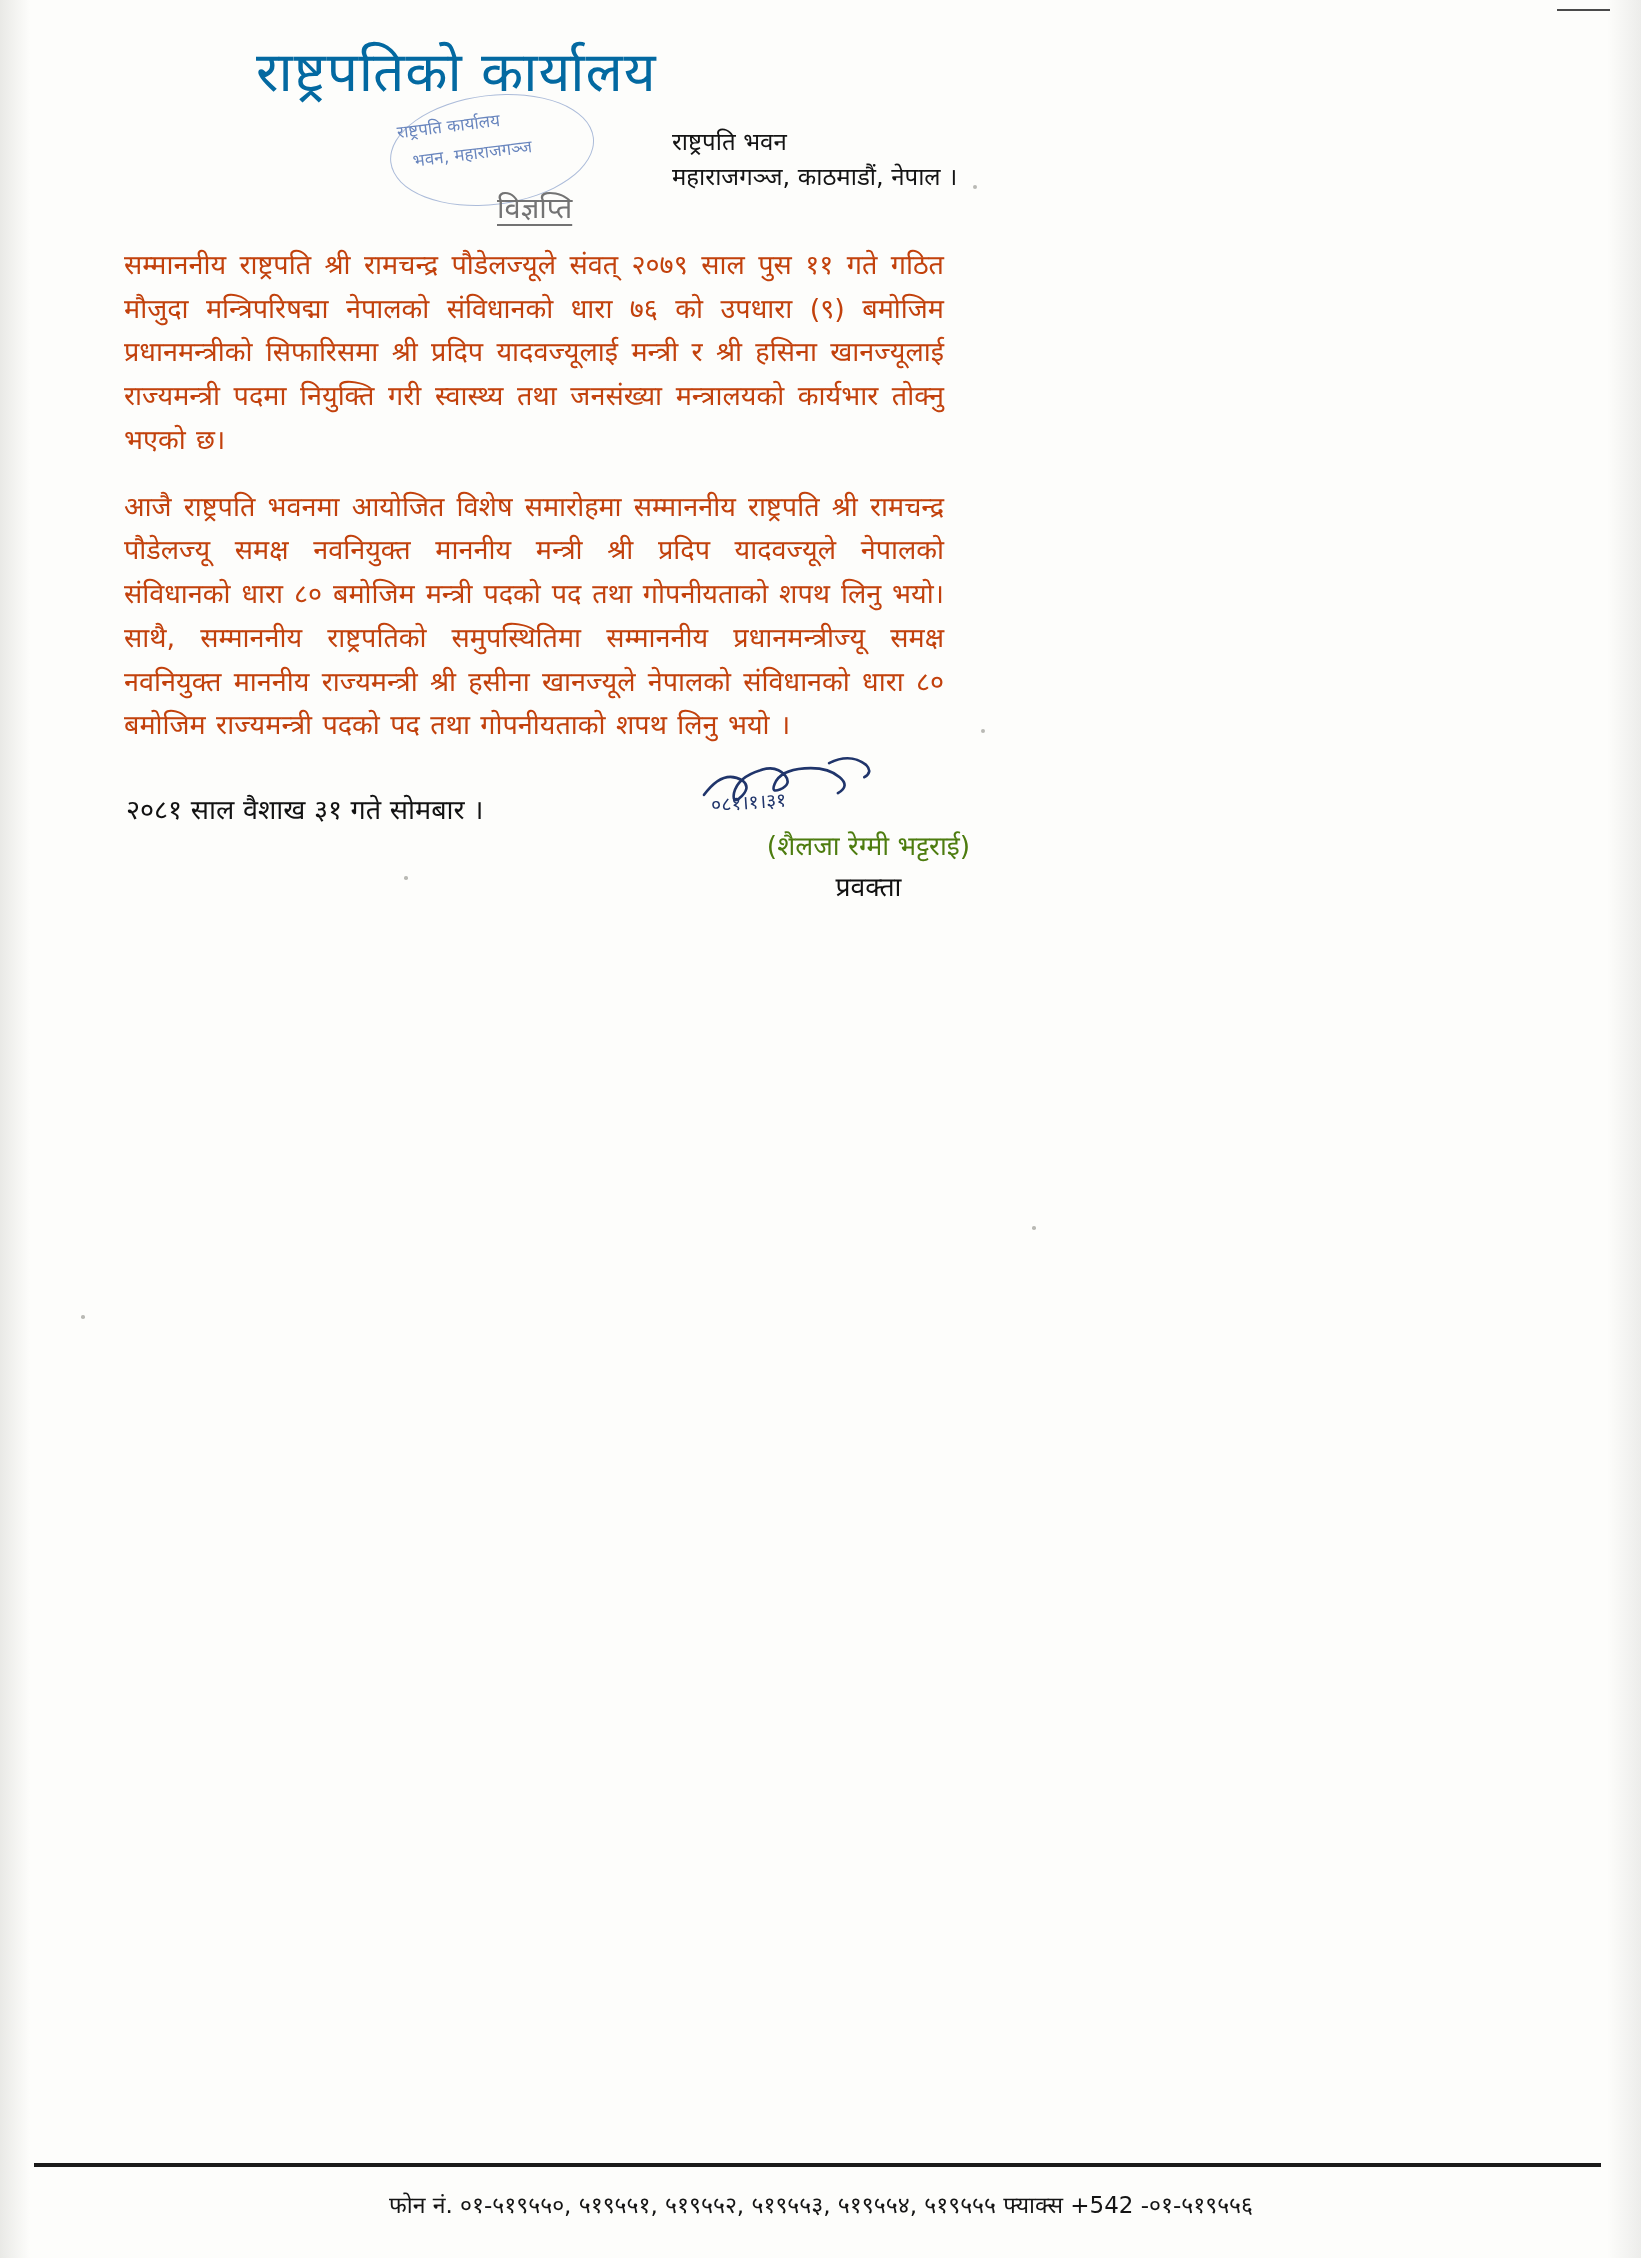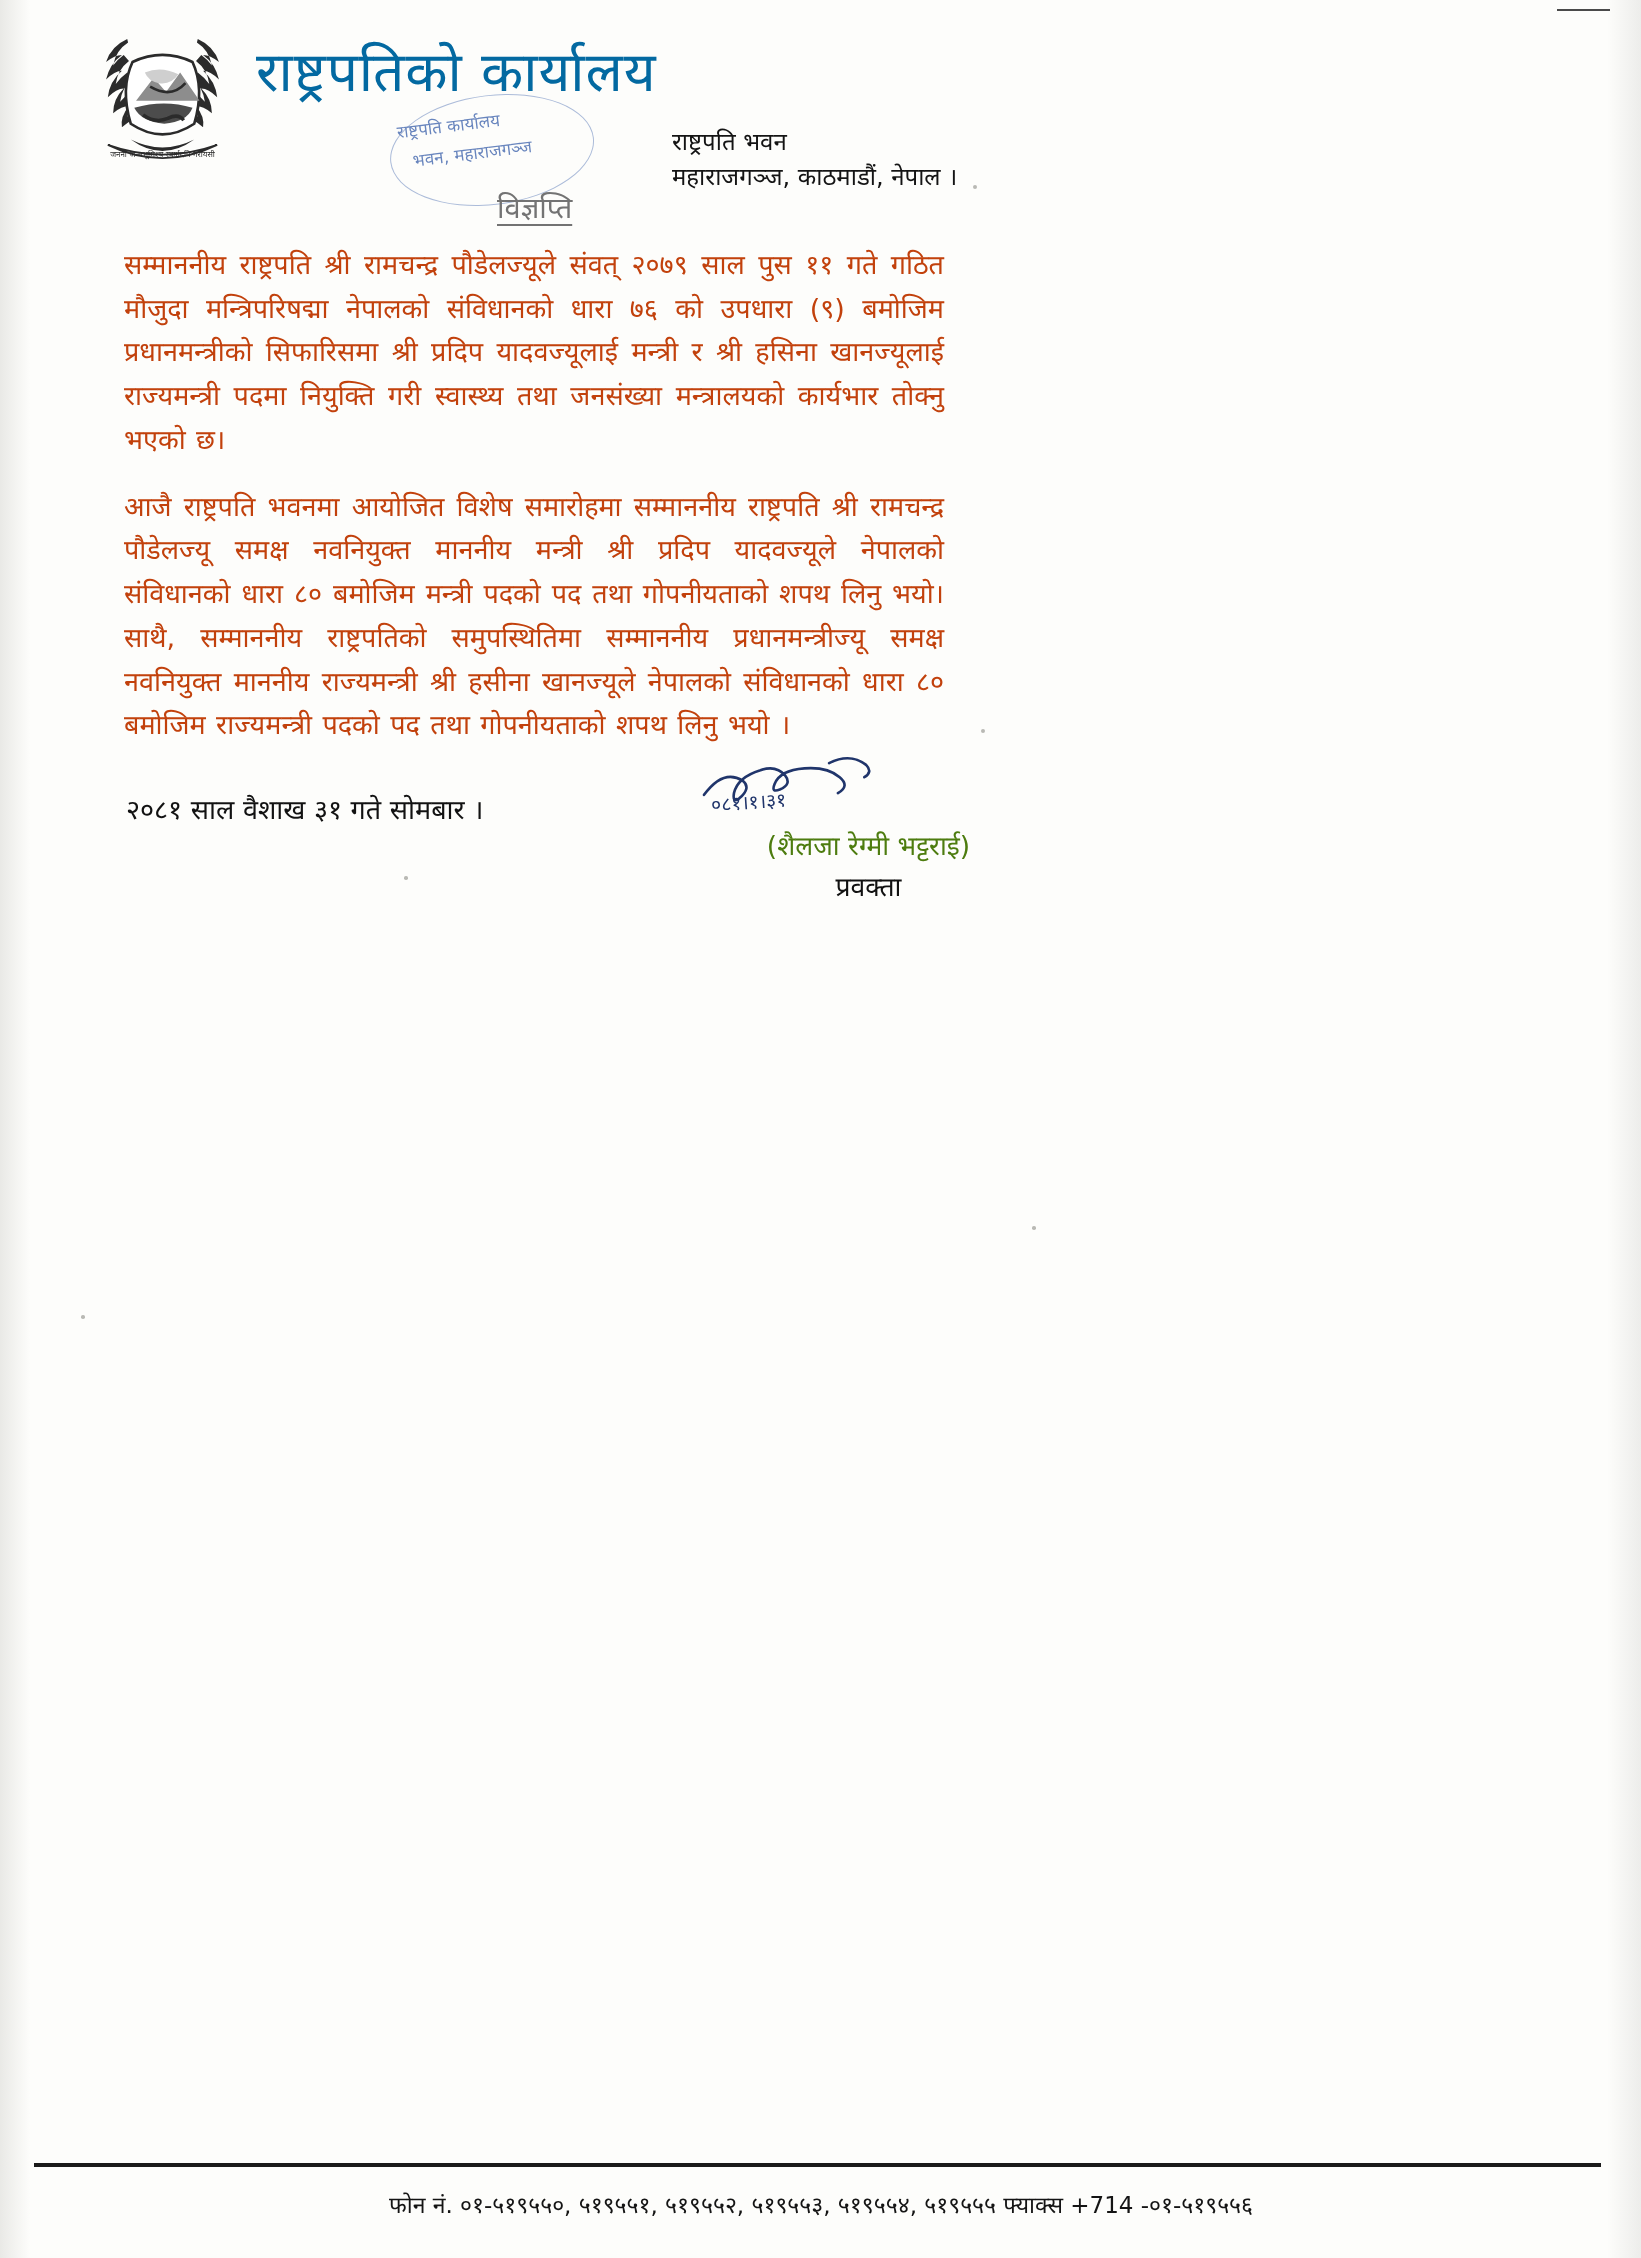--- a/index.html
+++ b/index.html
@@ -191,44 +191,20 @@
 </style>
 </head>
 <body>
 
 <div class="page">
 
   <div class="scan-edge-left"></div>
   <div class="scan-edge-right"></div>
   <div class="top-tick"></div>
 
-  <div class="emblem">
-    <svg width="187" height="159" viewBox="0 0 212 180" xmlns="http://www.w3.org/2000/svg">
-
-      <g fill="#2b2b2b">
-        <path d="M66 26 q-18 8 -24 26 q10 -8 18 -8 q-14 10 -18 28 q10 -10 18 -10 q-14 12 -16 30 q10 -10 18 -10 q-12 12 -12 28 q10 -8 18 -8 q-10 12 -8 24 q14 -12 26 -14 l-4 -8 q-10 4 -16 10 q2 -14 12 -22 l-6 -7 q-8 5 -14 12 q2 -16 14 -26 l-6 -7 q-8 6 -13 13 q2 -16 15 -26 l-6 -7 q-7 5 -12 12 q3 -17 17 -26z"></path>
-        <path d="M146 26 q18 8 24 26 q-10 -8 -18 -8 q14 10 18 28 q-10 -10 -18 -10 q14 12 16 30 q-10 -10 -18 -10 q12 12 12 28 q-10 -8 -18 -8 q10 12 8 24 q-14 -12 -26 -14 l4 -8 q10 4 16 10 q-2 -14 -12 -22 l6 -7 q8 5 14 12 q-2 -16 -14 -26 l6 -7 q8 6 13 13 q-2 -16 -15 -26 l6 -7 q7 5 12 12 q-3 -17 -17 -26z"></path>
-
-        <path d="M70 140 q36 18 72 0 q-36 26 -72 0z"></path>
-      </g>
-
-      <g>
-        <path d="M72 52 q34 -16 68 0 q14 30 2 70 q-36 24 -72 0 q-12 -40 2 -70z" fill="#ffffff" stroke="#2b2b2b" stroke-width="3"></path>
-        <path d="M76 96 l20 -26 l14 16 l16 -22 l22 32 z" fill="#8d8d8d"></path>
-        <path d="M74 104 q34 -10 66 0 q-6 16 -32 18 q-26 -2 -34 -18z" fill="#4c4c4c"></path>
-        <path d="M86 64 q18 -8 38 2 q-8 12 -22 10 q-12 -2 -16 -12z" fill="#cfcfcf"></path>
-        <path d="M92 80 q24 14 40 -4" fill="none" stroke="#2b2b2b" stroke-width="3"></path>
-
-        <path d="M84 112 q14 10 28 4 q12 -6 18 2" fill="none" stroke="#2b2b2b" stroke-width="4"></path>
-      </g>
-
-      <path d="M44 146 q62 22 124 0 q-62 30 -124 0z" fill="#ffffff" stroke="#2b2b2b" stroke-width="2"></path>
-      <text x="106" y="160" font-size="9" text-anchor="middle" fill="#2b2b2b" font-family="DejaVu Sans, sans-serif">जननी जन्मभूमिश्च स्वर्गादपि गरीयसी</text>
-    </svg>
-  </div>
 
   <div class="office-title">राष्ट्रपतिको कार्यालय</div>
 
   <div class="stamp">
     <div class="ring"></div>
     <div class="s1">राष्ट्रपति कार्यालय</div>
     <div class="s2">भवन, महाराजगञ्ज</div>
   </div>
 
   <div class="addr">
@@ -257,16 +233,16 @@
     <div class="sig-role">प्रवक्ता</div>
   </div>
 
   <div class="speck" style="left:973px; top:185px; width:4.4px; height:4.4px;"></div>
   <div class="speck" style="left:981px; top:729px; width:4.4px; height:4.4px;"></div>
   <div class="speck" style="left:404px; top:876px; width:3.5px; height:3.5px;"></div>
   <div class="speck" style="left:1032px; top:1226px; width:3.5px; height:3.5px;"></div>
   <div class="speck" style="left:81px; top:1315px; width:3.5px; height:3.5px;"></div>
 
   <div class="footer-rule"></div>
-  <div class="footer-text">फोन नं. ०१-५१९५५०, ५१९५५१, ५१९५५२, ५१९५५३, ५१९५५४, ५१९५५५ फ्याक्स +714 -०१-५१९५५६</div>
+  <div class="footer-text">फोन नं. ०१-५१९५५०, ५१९५५१, ५१९५५२, ५१९५५३, ५१९५५४, ५१९५५५ फ्याक्स +542 -०१-५१९५५६</div>
 
 </div>
 
 
 </body></html>

